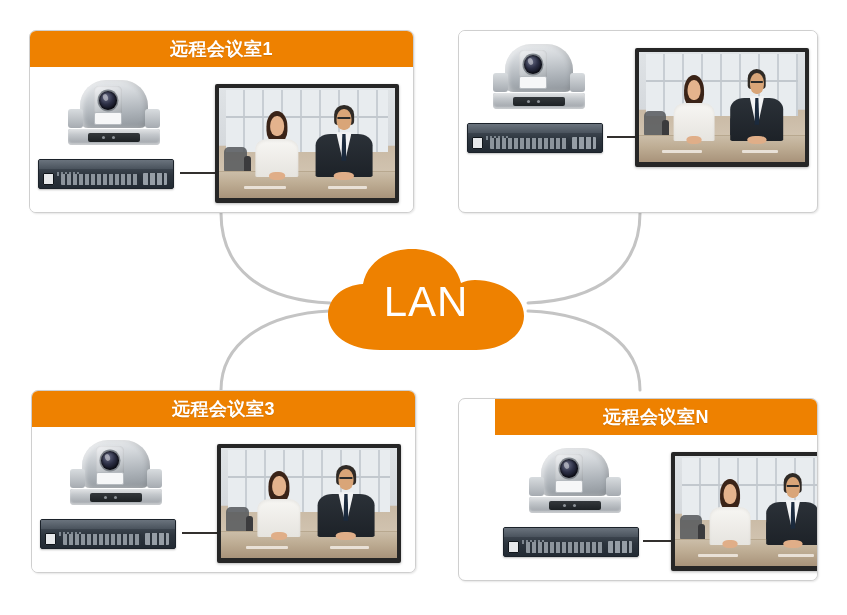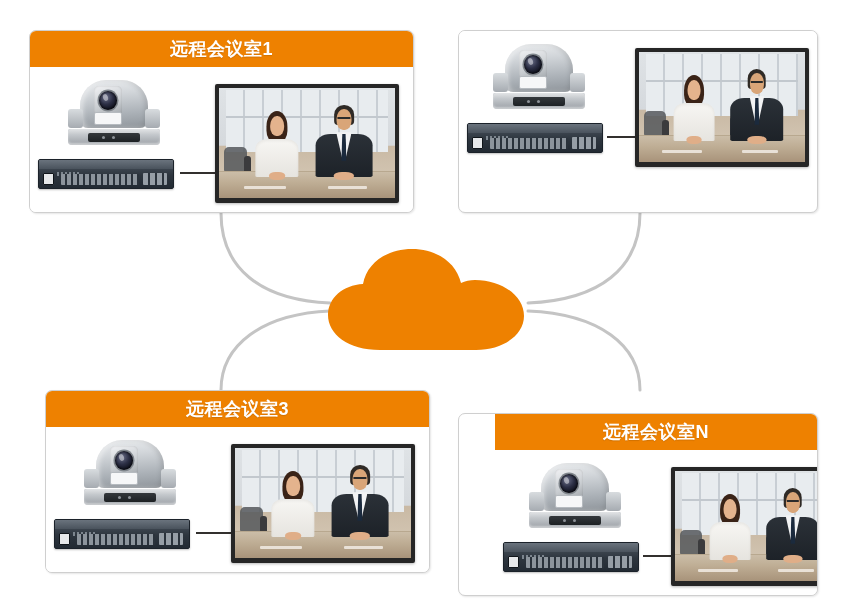--- a/index.html
+++ b/index.html
@@ -592,23 +592,24 @@
       <path d="M60 104
                C28 104 8 88 8 69
                C8 52 23 39 43 38
                C47 16 68 3 92 3
                C116 3 136 16 141 37
                C145 35 150 34 155 34
                C182 34 204 50 204 70
                C204 89 183 104 156 104
                Z" fill="#ee8100"></path>
     </svg>
+    <div class="lan-label">LAN</div>
   </div>
 
-  <div class="room-panel" style="left:45px; top:390px; width:385px; height:183px;text-align:center;">
+  <div class="room-panel" style="left:31px; top:390px; width:385px; height:183px;text-align:center;">
     <div class="panel-header">远程会议室3</div>
     <div class="panel-body">
 
       <div class="ptz-camera" style="left:34px; top:12px;">
         <div class="cam-head">
           <div class="cam-lens-housing">
               <div class="cam-lens"></div>
             </div>
           <div class="cam-window"></div>
         </div>
@@ -662,21 +663,21 @@
               <div class="shirt"></div>
               <div class="tie"></div>
             <div class="hands"></div>
           </div>
         </div>
       </div>
 
     </div>
   </div>
 
-  <div class="room-panel" style="left:458px; top:413px; width:360px; height:183px;padding-left:36px;">
+  <div class="room-panel" style="left:458px; top:398px; width:360px; height:183px;padding-left:36px;">
     <div class="panel-header">远程会议室N</div>
     <div class="panel-body">
 
       <div class="ptz-camera" style="left:30px; top:12px;">
         <div class="cam-head">
           <div class="cam-lens-housing">
               <div class="cam-lens"></div>
             </div>
           <div class="cam-window"></div>
         </div>

